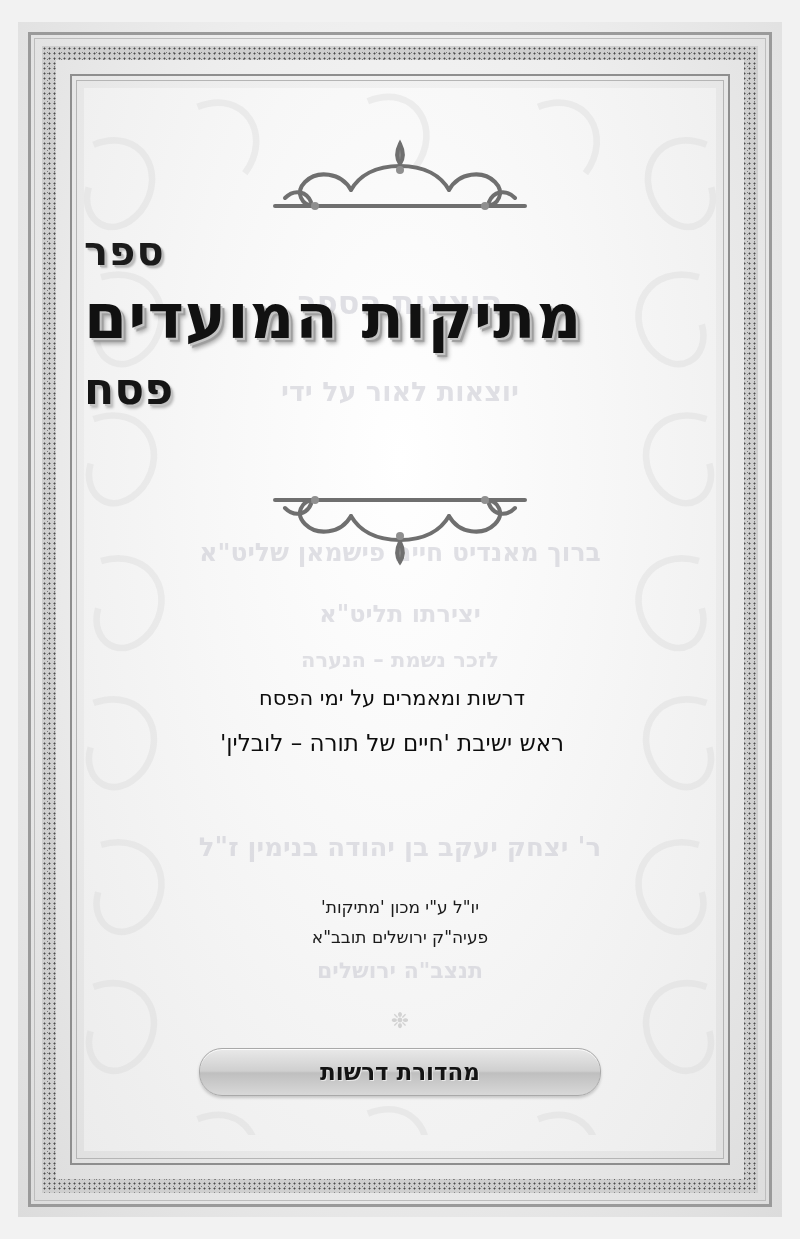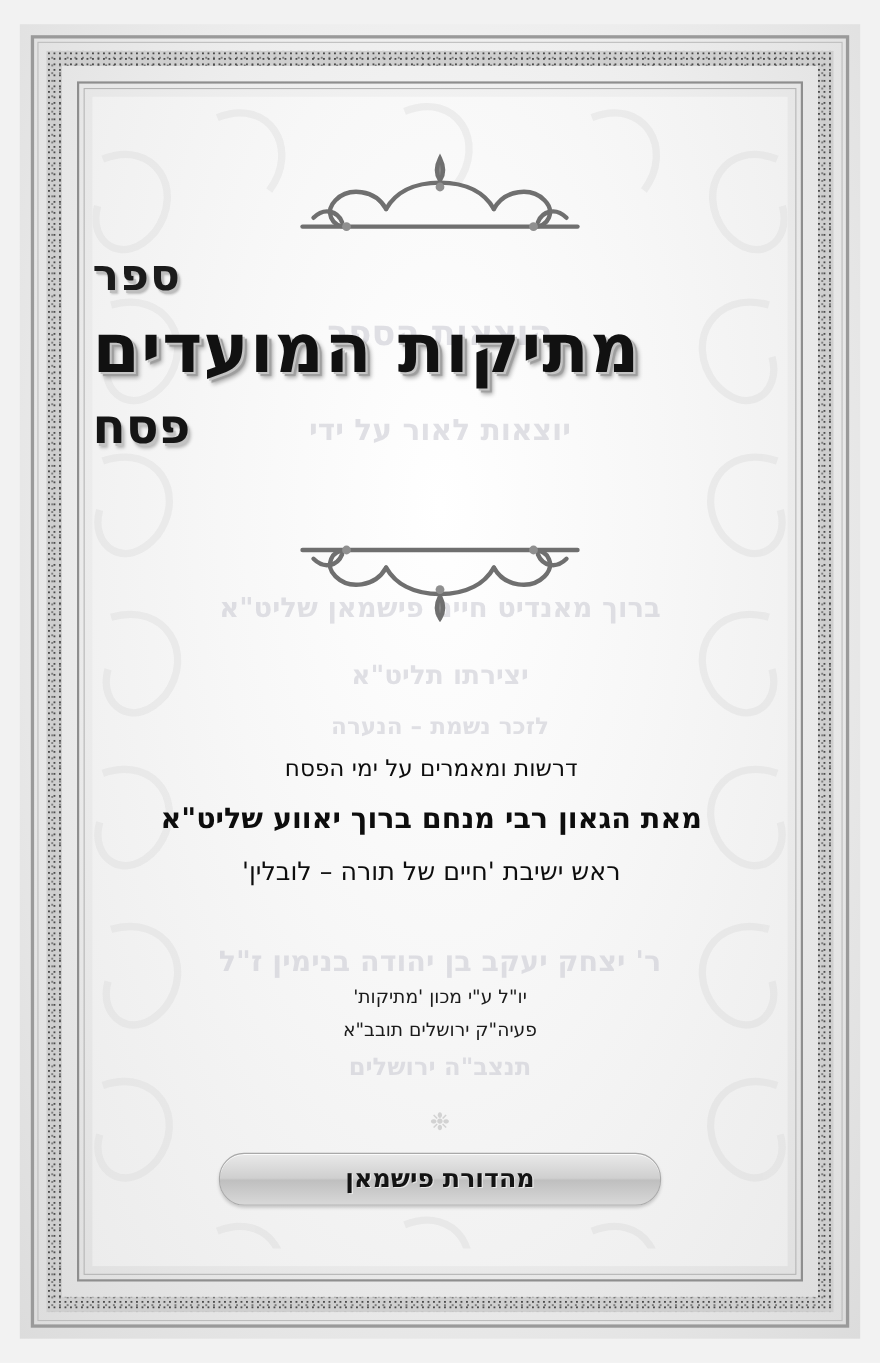--- a/index.html
+++ b/index.html
@@ -261,21 +261,21 @@
           <path d="M300,1084 C350,1064 380,1114 350,1154"></path>
           <path d="M480,1090 C530,1070 560,1120 530,1160"></path>
         </g>
       </svg>
 
       <div class="ghost" style="top:196px;font-size:32px;">הוצאות הספר</div>
       <div class="ghost" style="top:288px;font-size:27px;">יוצאות לאור על ידי</div>
       <div class="ghost" style="top:450px;font-size:25px;">ברוך מאנדיט חיים פישמאן שליט"א</div>
       <div class="ghost" style="top:512px;font-size:24px;">יצירתו תליט"א</div>
       <div class="ghost" style="top:560px;font-size:21px;">לזכר נשמת – הנערה</div>
-      <div class="ghost" style="top:772px;font-size:26px;">ר' יצחק יעקב בן יהודה  בנימין ז"ל</div>
+      <div class="ghost" style="top:744px;font-size:26px;">ר' יצחק יעקב בן יהודה  בנימין ז"ל</div>
       <div class="ghost" style="top:870px;font-size:22px;">תנצב"ה ירושלים</div>
 
       <div class="ornament" style="top:48px;">
         <svg width="290" height="80" viewBox="0 0 290 80">
           <g fill="none" stroke="#6f6f6f" stroke-width="4" stroke-linecap="round">
             <path d="M145,8 C141,16 141,22 145,28 C149,22 149,16 145,8 Z" fill="#8a8a8a"></path>
             <path d="M145,30 C120,30 104,40 96,54"></path>
             <path d="M145,30 C170,30 186,40 194,54"></path>
             <path d="M96,54 C86,36 62,34 50,46 C40,56 46,70 60,70"></path>
             <path d="M194,54 C204,36 228,34 240,46 C250,56 244,70 230,70"></path>
@@ -312,30 +312,29 @@
           <g fill="#8f8f8f">
             <circle cx="145" cy="50" r="4"></circle>
             <circle cx="60" cy="14" r="4"></circle>
             <circle cx="230" cy="14" r="4"></circle>
           </g>
         </svg>
       </div>
 
       <div class="credits" style="top:598px;">
         <div class="line1">דרשות ומאמרים על ימי הפסח</div>
-        <div class="line2">מאת הגאון רבי מנחם ברוך יאווע שליט"א</div>
         <div class="line3">ראש ישיבת 'חיים של תורה – לובלין'</div>
       </div>
 
       <div class="publisher" style="top:805px;">
         <div>יו"ל ע"י מכון 'מתיקות'</div>
         <div>פעיה"ק ירושלים תובב"א</div>
       </div>
 
       <div class="small-flower" style="top:920px;">❉</div>
 
       <div class="pill" style="top:960px;">
-        <span>מהדורת פישמאן</span>
+        <span>מהדורת דרשות</span>
       </div>
 
     </div>
   </div>
 </div>
 
 </body></html>

